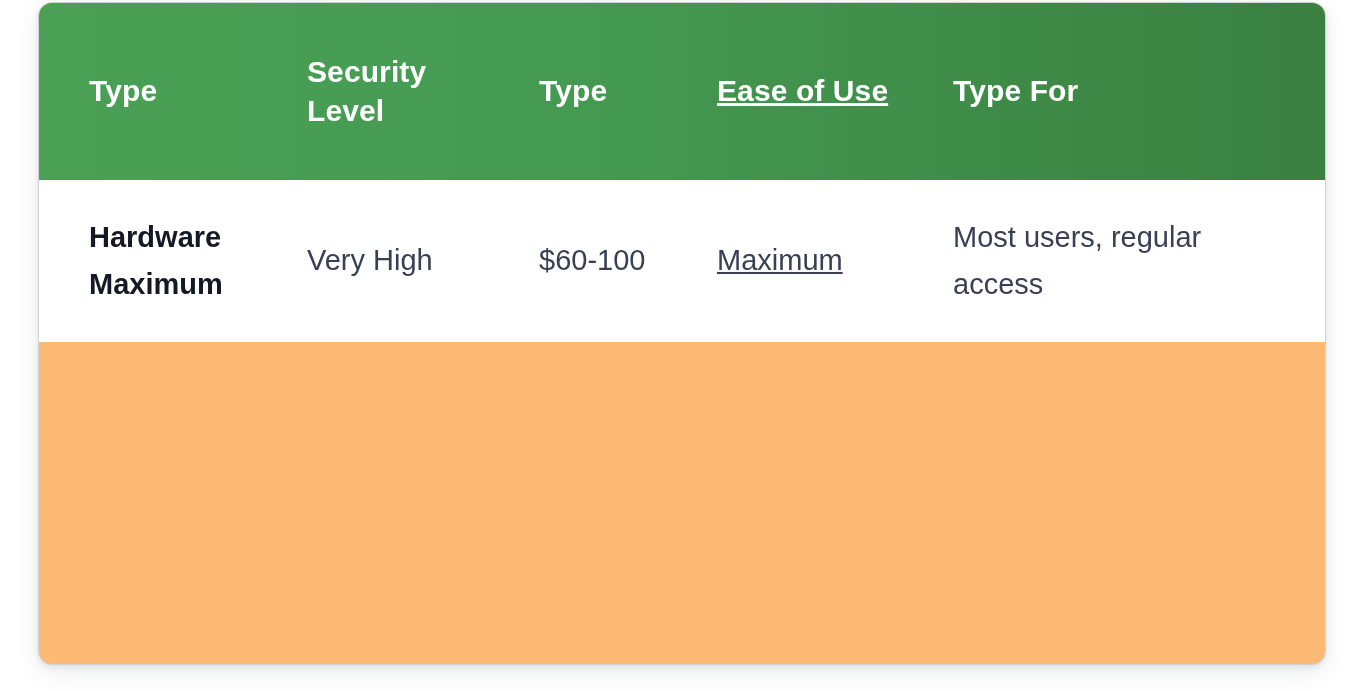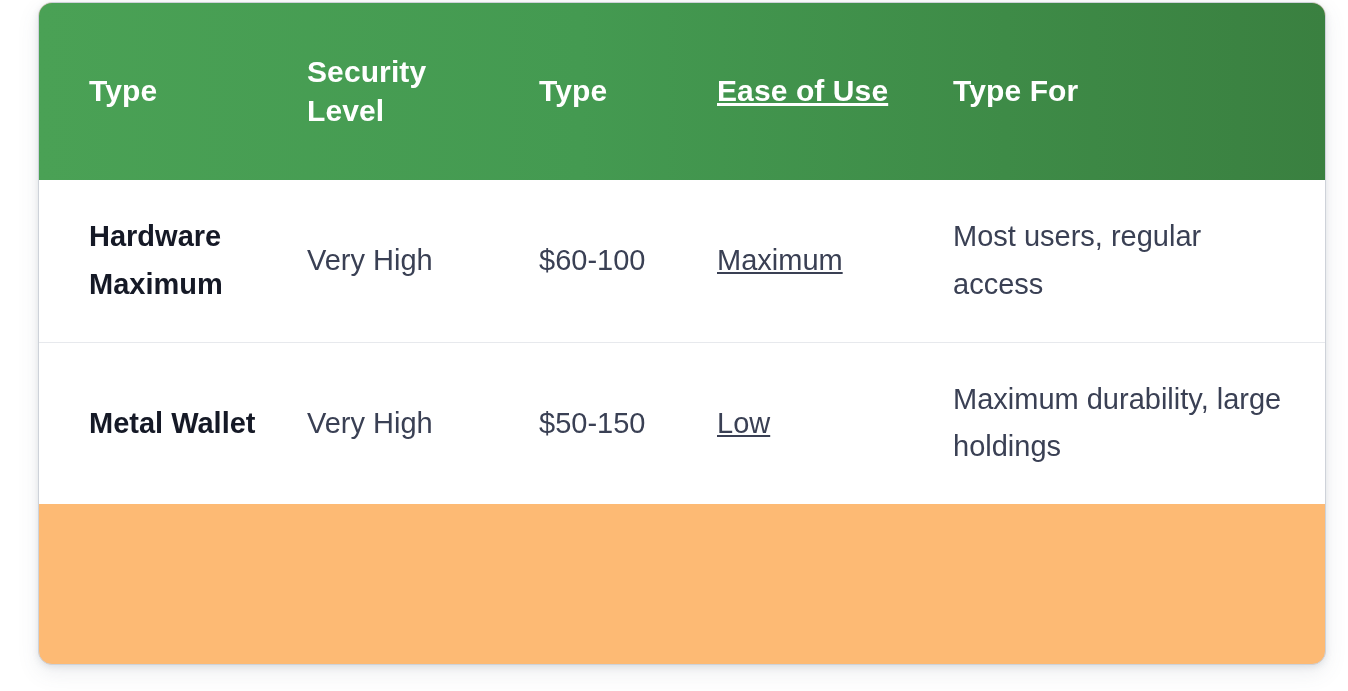--- a/index.html
+++ b/index.html
@@ -143,25 +143,18 @@
 
         <tr class="data-row">
           <td class="col-type type-cell">Hardware Maximum</td>
           <td class="col-security">Very High</td>
           <td class="col-cost">$60-100</td>
           <td class="col-ease">Maximum</td>
           <td class="col-best">Most users, regular access</td>
         </tr>
 
 
-        <tr class="data-row">
-          <td class="col-type type-cell">Metal Wallet</td>
-          <td class="col-security">Very High</td>
-          <td class="col-cost">$50-150</td>
-          <td class="col-ease">Low</td>
-          <td class="col-best">Maximum durability, large holdings</td>
-        </tr>
 
       </tbody>
     </table>
   </div>
 
 </div>
 
 </body></html>

